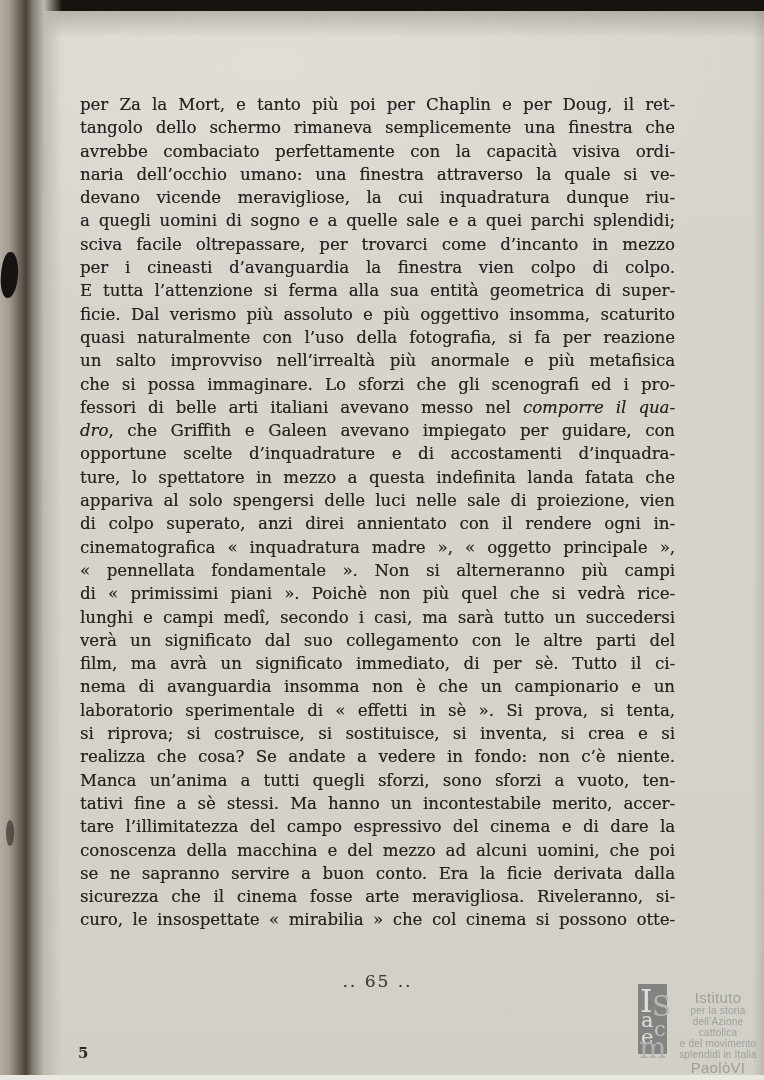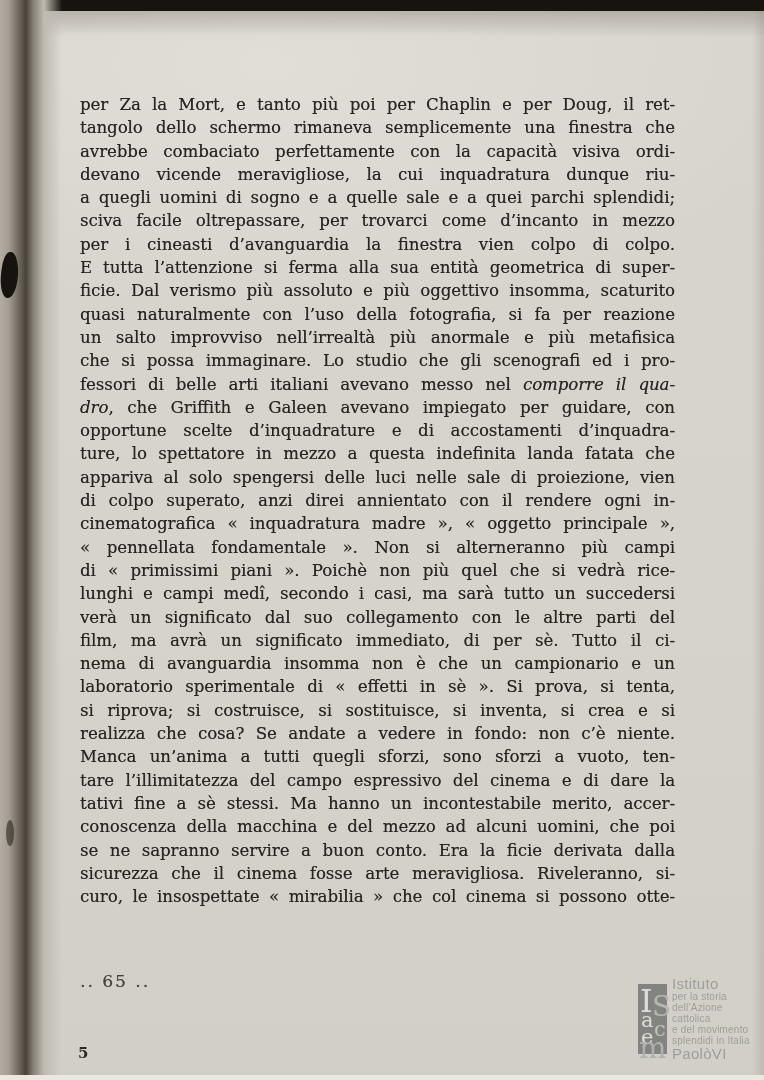--- a/index.html
+++ b/index.html
@@ -28,83 +28,84 @@
 
   .text-block {
     position:absolute; left:80px; top:93px; width:595px;
     font-size:16.5px; line-height:23.3px; color:#262320;
     text-shadow:0.25px 0 0 rgba(38,35,32,.55);
   }
   .line { text-align:justify; text-align-last:justify; height:23.3px; overflow:visible; }
   .line .em { font-style:italic; }
 
   .page-number {
-    position:absolute; left:80px; top:971px; width:595px; 
+    position:absolute; left:80px; top:971px; width:595px; text-align:center;
     font-size:17px; color:#43403a; letter-spacing:2px;
     text-shadow:0.25px 0 0 rgba(60,56,50,.5);
   }
   .sig { position:absolute; left:78px; top:1044px; font-size:15px; font-weight:bold; color:#2d2a25; }
 
   .stamp { position:absolute; left:634px; top:976px; width:130px; height:84px; opacity:.92; }
   .stamp-box { position:absolute; left:4px; top:8px; width:29px; height:70px; background:#7d7d7d; }
   .stamp-box span { position:absolute; font-family:"DejaVu Serif", serif; line-height:1; }
   .m-I { left:2px;  top:1px;  font-size:32px; color:#e0ded7; }
   .m-S { left:14px; top:9px;  font-size:28px; color:#b4b4b4; }
   .m-a { left:3px;  top:26px; font-size:21px; color:#e0ded7; }
   .m-c { left:16px; top:35px; font-size:21px; color:#c0c0c0; }
   .m-e { left:3px;  top:43px; font-size:21px; color:#e0ded7; }
   .m-m { left:1px;  top:50px; font-size:29px; color:#aeaeae; }
-  .stamp-text { position:absolute; left:38px; top:0; width:92px;
-    font-family:"Liberation Sans", sans-serif; color:#9a9a9a; }
+  .stamp-text { position:absolute; left:38px; top:14px; width:92px;
+    font-family:"Liberation Sans", sans-serif; color:#9a9a9a;text-align:center; }
   .st-big   { font-size:15px; line-height:15px; letter-spacing:.3px; }
   .st-small { font-size:10px; line-height:11px; letter-spacing:.2px; }
 </style>
 </head>
 <body>
 
 <div class="scan">
   <div class="top-strip"></div>
   <div class="top-strip-shadow"></div>
   <div class="spine"></div>
   <div class="spine-mark"></div>
   <div class="spine-mark-2"></div>
   <div class="right-shade"></div>
 
   <div class="text-block" id="lines">
       <div class="line">per Za la Mort, e tanto più poi per Chaplin e per Doug, il ret-</div>
       <div class="line">tangolo dello schermo rimaneva semplicemente una finestra che</div>
       <div class="line">avrebbe combaciato perfettamente con la capacità visiva ordi-</div>
+      <div class="line">naria dell’occhio umano: una finestra attraverso la quale si ve-</div>
       <div class="line">devano vicende meravigliose, la cui inquadratura dunque riu-</div>
       <div class="line">a quegli uomini di sogno e a quelle sale e a quei parchi splendidi;</div>
       <div class="line">sciva facile oltrepassare, per trovarci come d’incanto in mezzo</div>
       <div class="line">per i cineasti d’avanguardia la finestra vien colpo di colpo.</div>
       <div class="line">E tutta l’attenzione si ferma alla sua entità geometrica di super-</div>
       <div class="line">ficie. Dal verismo più assoluto e più oggettivo insomma, scaturito</div>
       <div class="line">quasi naturalmente con l’uso della fotografia, si fa per reazione</div>
       <div class="line">un salto improvviso nell’irrealtà più anormale e più metafisica</div>
-      <div class="line">che si possa immaginare. Lo studio che gli scenografi ed i pro-</div>
+      <div class="line">che si possa immaginare. Lo sforzi che gli scenografi ed i pro-</div>
       <div class="line"><span>fessori di belle arti italiani avevano messo nel </span><span class="em">comporre il qua-</span></div>
       <div class="line"><span class="em">dro</span><span>, che Griffith e Galeen avevano impiegato per guidare, con</span></div>
       <div class="line">opportune scelte d’inquadrature e di accostamenti d’inquadra-</div>
       <div class="line">ture, lo spettatore in mezzo a questa indefinita landa fatata che</div>
       <div class="line">appariva al solo spengersi delle luci nelle sale di proiezione, vien</div>
       <div class="line">di colpo superato, anzi direi annientato con il rendere ogni in-</div>
       <div class="line">cinematografica « inquadratura madre », « oggetto principale »,</div>
       <div class="line">« pennellata fondamentale ». Non si alterneranno più campi</div>
       <div class="line">di « primissimi piani ». Poichè non più quel che si vedrà rice-</div>
       <div class="line">lunghi e campi medî, secondo i casi, ma sarà tutto un succedersi</div>
       <div class="line">verà un significato dal suo collegamento con le altre parti del</div>
       <div class="line">film, ma avrà un significato immediato, di per sè. Tutto il ci-</div>
       <div class="line">nema di avanguardia insomma non è che un campionario e un</div>
       <div class="line">laboratorio sperimentale di « effetti in sè ». Si prova, si tenta,</div>
       <div class="line">si riprova; si costruisce, si sostituisce, si inventa, si crea e si</div>
       <div class="line">realizza che cosa? Se andate a vedere in fondo: non c’è niente.</div>
       <div class="line">Manca un’anima a tutti quegli sforzi, sono sforzi a vuoto, ten-</div>
+      <div class="line">tativi fine a sè stessi. Ma hanno un incontestabile merito, accer-</div>
       <div class="line">tare l’illimitatezza del campo espressivo del cinema e di dare la</div>
-      <div class="line">tativi fine a sè stessi. Ma hanno un incontestabile merito, accer-</div>
       <div class="line">conoscenza della macchina e del mezzo ad alcuni uomini, che poi</div>
       <div class="line">se ne sapranno servire a buon conto. Era la ficie derivata dalla</div>
       <div class="line">sicurezza che il cinema fosse arte meravigliosa. Riveleranno, si-</div>
       <div class="line">curo, le insospettate « mirabilia » che col cinema si possono otte-</div>
     </div>
 
   <div class="page-number">.. 65 ..</div>
   <div class="sig">5</div>
 
   <div class="stamp">

